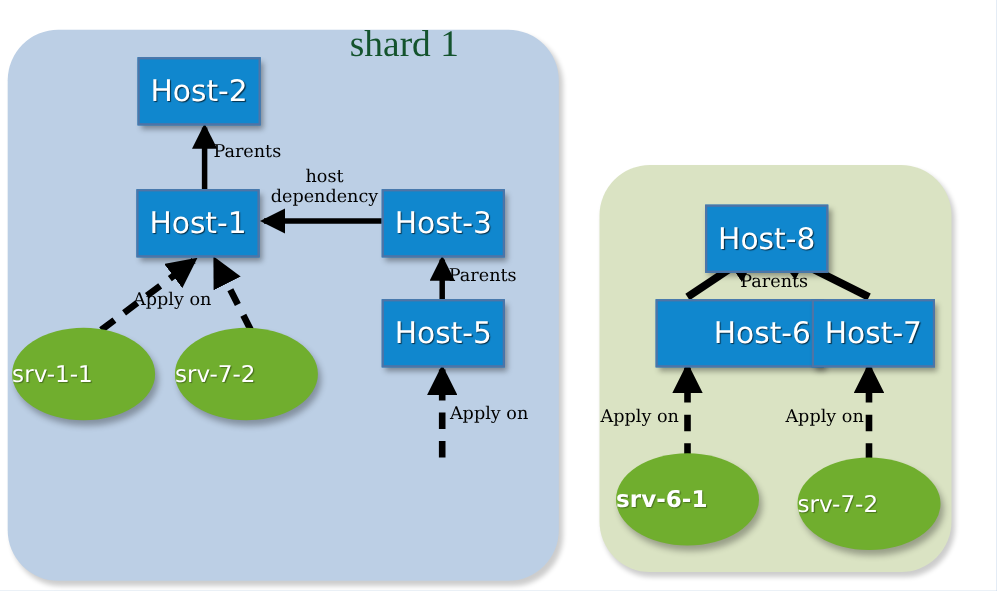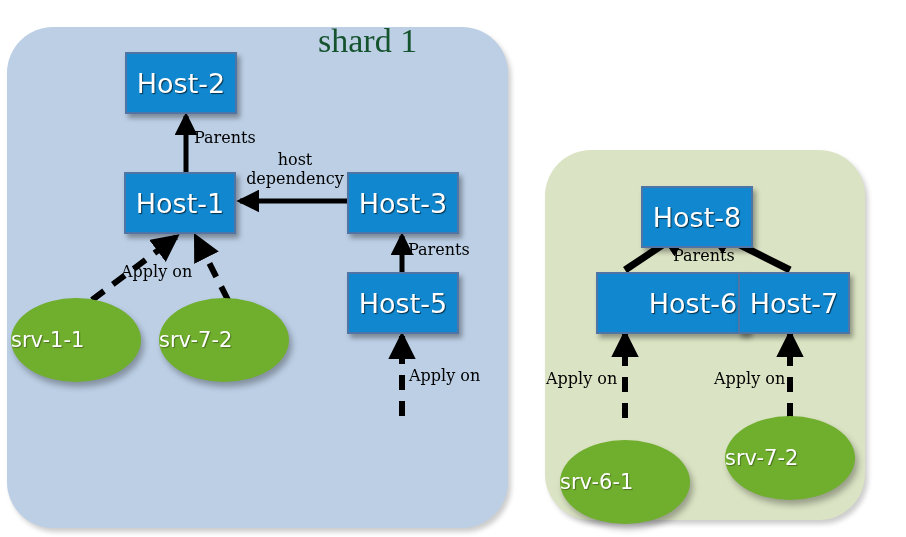--- a/index.html
+++ b/index.html
@@ -128,21 +128,21 @@
 
   <div class="srv" style="left:11px;top:298px;width:130px;height:84px;">
     <span>srv-1-1</span>
   </div>
 
   <div class="srv" style="left:159px;top:298px;width:130px;height:84px;">
     <span>srv-7-2</span>
   </div>
 
 
-  <div class="srv" style="left:560px;top:440px;width:130px;height:84px;">
+  <div class="srv" style="left:560px;top:412px;width:130px;height:84px;font-weight:bold;">
     <span>srv-6-1</span>
   </div>
 
   <div class="srv" style="left:725px;top:416px;width:130px;height:84px;">
     <span>srv-7-2</span>
   </div>
 
 </div>
 
 </body></html>

